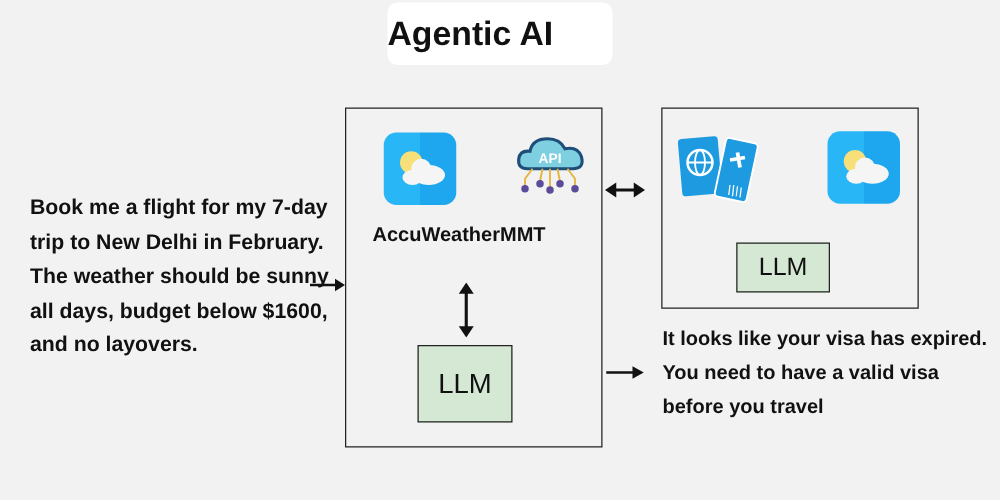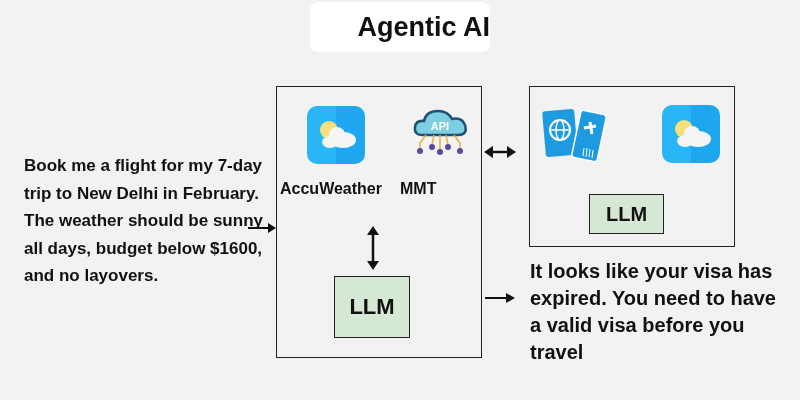--- a/index.html
+++ b/index.html
@@ -1,30 +1,30 @@
 <!DOCTYPE html>
 <html><head>
 <meta charset="utf-8">
 <style>
   html, body { margin:0; padding:0; }
   body { width:800px; height:400px; background:#f2f2f2; position:relative; overflow:hidden;
          font-family:"Liberation Sans", "DejaVu Sans", sans-serif; color:#111; }
   .abs { position:absolute; }
   .title-card { left:310px; top:2px; width:180px; height:50px; background:#fff; border-radius:8px;
-                display:flex; align-items:center; justify-content:flex-end; font-size:27px; font-weight:bold; }
+                display:flex; align-items:center; justify-content:flex-start; font-size:27px; font-weight:bold; }
   .prompt { left:24px; top:152px; width:250px; font-size:17px; font-weight:bold; line-height:27.5px; }
   .box { border:1.5px solid #222; background:#f2f2f2; box-sizing:border-box; }
   .box-main { left:276px; top:86px; width:206px; height:272px; }
   .box-right { left:529px; top:86px; width:206px; height:161px; }
   .llm { background:#d5e8d4; border:1.5px solid #222; box-sizing:border-box; display:flex; align-items:center;
-         justify-content:center; font-weight:bold; font-size:22px;text-align:right; }
+         justify-content:center; font-weight:normal; font-size:22px;text-align:right; }
   .llm-main { left:334px; top:276px; width:76px; height:62px; }
   .llm-right { left:589px; top:194px; width:75px; height:40px; font-size:20px; }
   .label { font-size:16px; font-weight:bold; }
-  .response { left:530px; top:258px; width:260px; font-size:20px; font-weight:bold; line-height:27px; }
+  .response { left:530px; top:258px; width:260px; font-size:16px; font-weight:bold; line-height:27px; }
   .weather-icon { width:58px; height:58px; border-radius:10px; background:linear-gradient(90deg,#29b6f6 50%,#1ea7ee 50%);
                   overflow:hidden; }
 </style>
 </head>
 <body>
 
 <div class="abs title-card">
   <span>Agentic AI</span>
 </div>
 
@@ -38,21 +38,21 @@
 <div class="abs box box-main"></div>
 
 <div class="abs weather-icon" style="left:307px;top:106px">
   <svg width="58" height="58">
     <circle cx="22" cy="24" r="9" fill="#f7df7a"></circle>
     <ellipse cx="36" cy="34" rx="13" ry="8" fill="#f5f5f5"></ellipse>
     <circle cx="30" cy="29" r="8" fill="#f5f5f5"></circle>
     <ellipse cx="23" cy="36" rx="8" ry="6" fill="#f5f5f5"></ellipse>
   </svg>
 </div>
-<div class="abs label" style="left:280px;top:180px">AccuWeather</div>
+<div class="abs label" style="left:298px;top:180px">AccuWeather</div>
 
 <svg class="abs" style="left:410px;top:105px" width="62" height="58">
   <path d="M12 30 Q4 30 5 22 Q6 15 14 16 Q16 6 28 6 Q38 6 42 14 Q52 12 55 20 Q58 30 48 30 Z" fill="#7ecfe0" stroke="#1f4e79" stroke-width="2.5"></path>
   <text x="30" y="25" font-size="11" font-weight="bold" fill="#fff" text-anchor="middle" font-family="Liberation Sans, sans-serif">API</text>
   <g stroke="#e7b33a" stroke-width="1.5" fill="none">
     <path d="M16 30 L10 38 L10 44"></path>
       <path d="M24 30 L22 40"></path>
       <path d="M30 30 L30 45"></path>
     <path d="M36 30 L38 40"></path>
       <path d="M44 30 L50 38 L50 44"></path>

